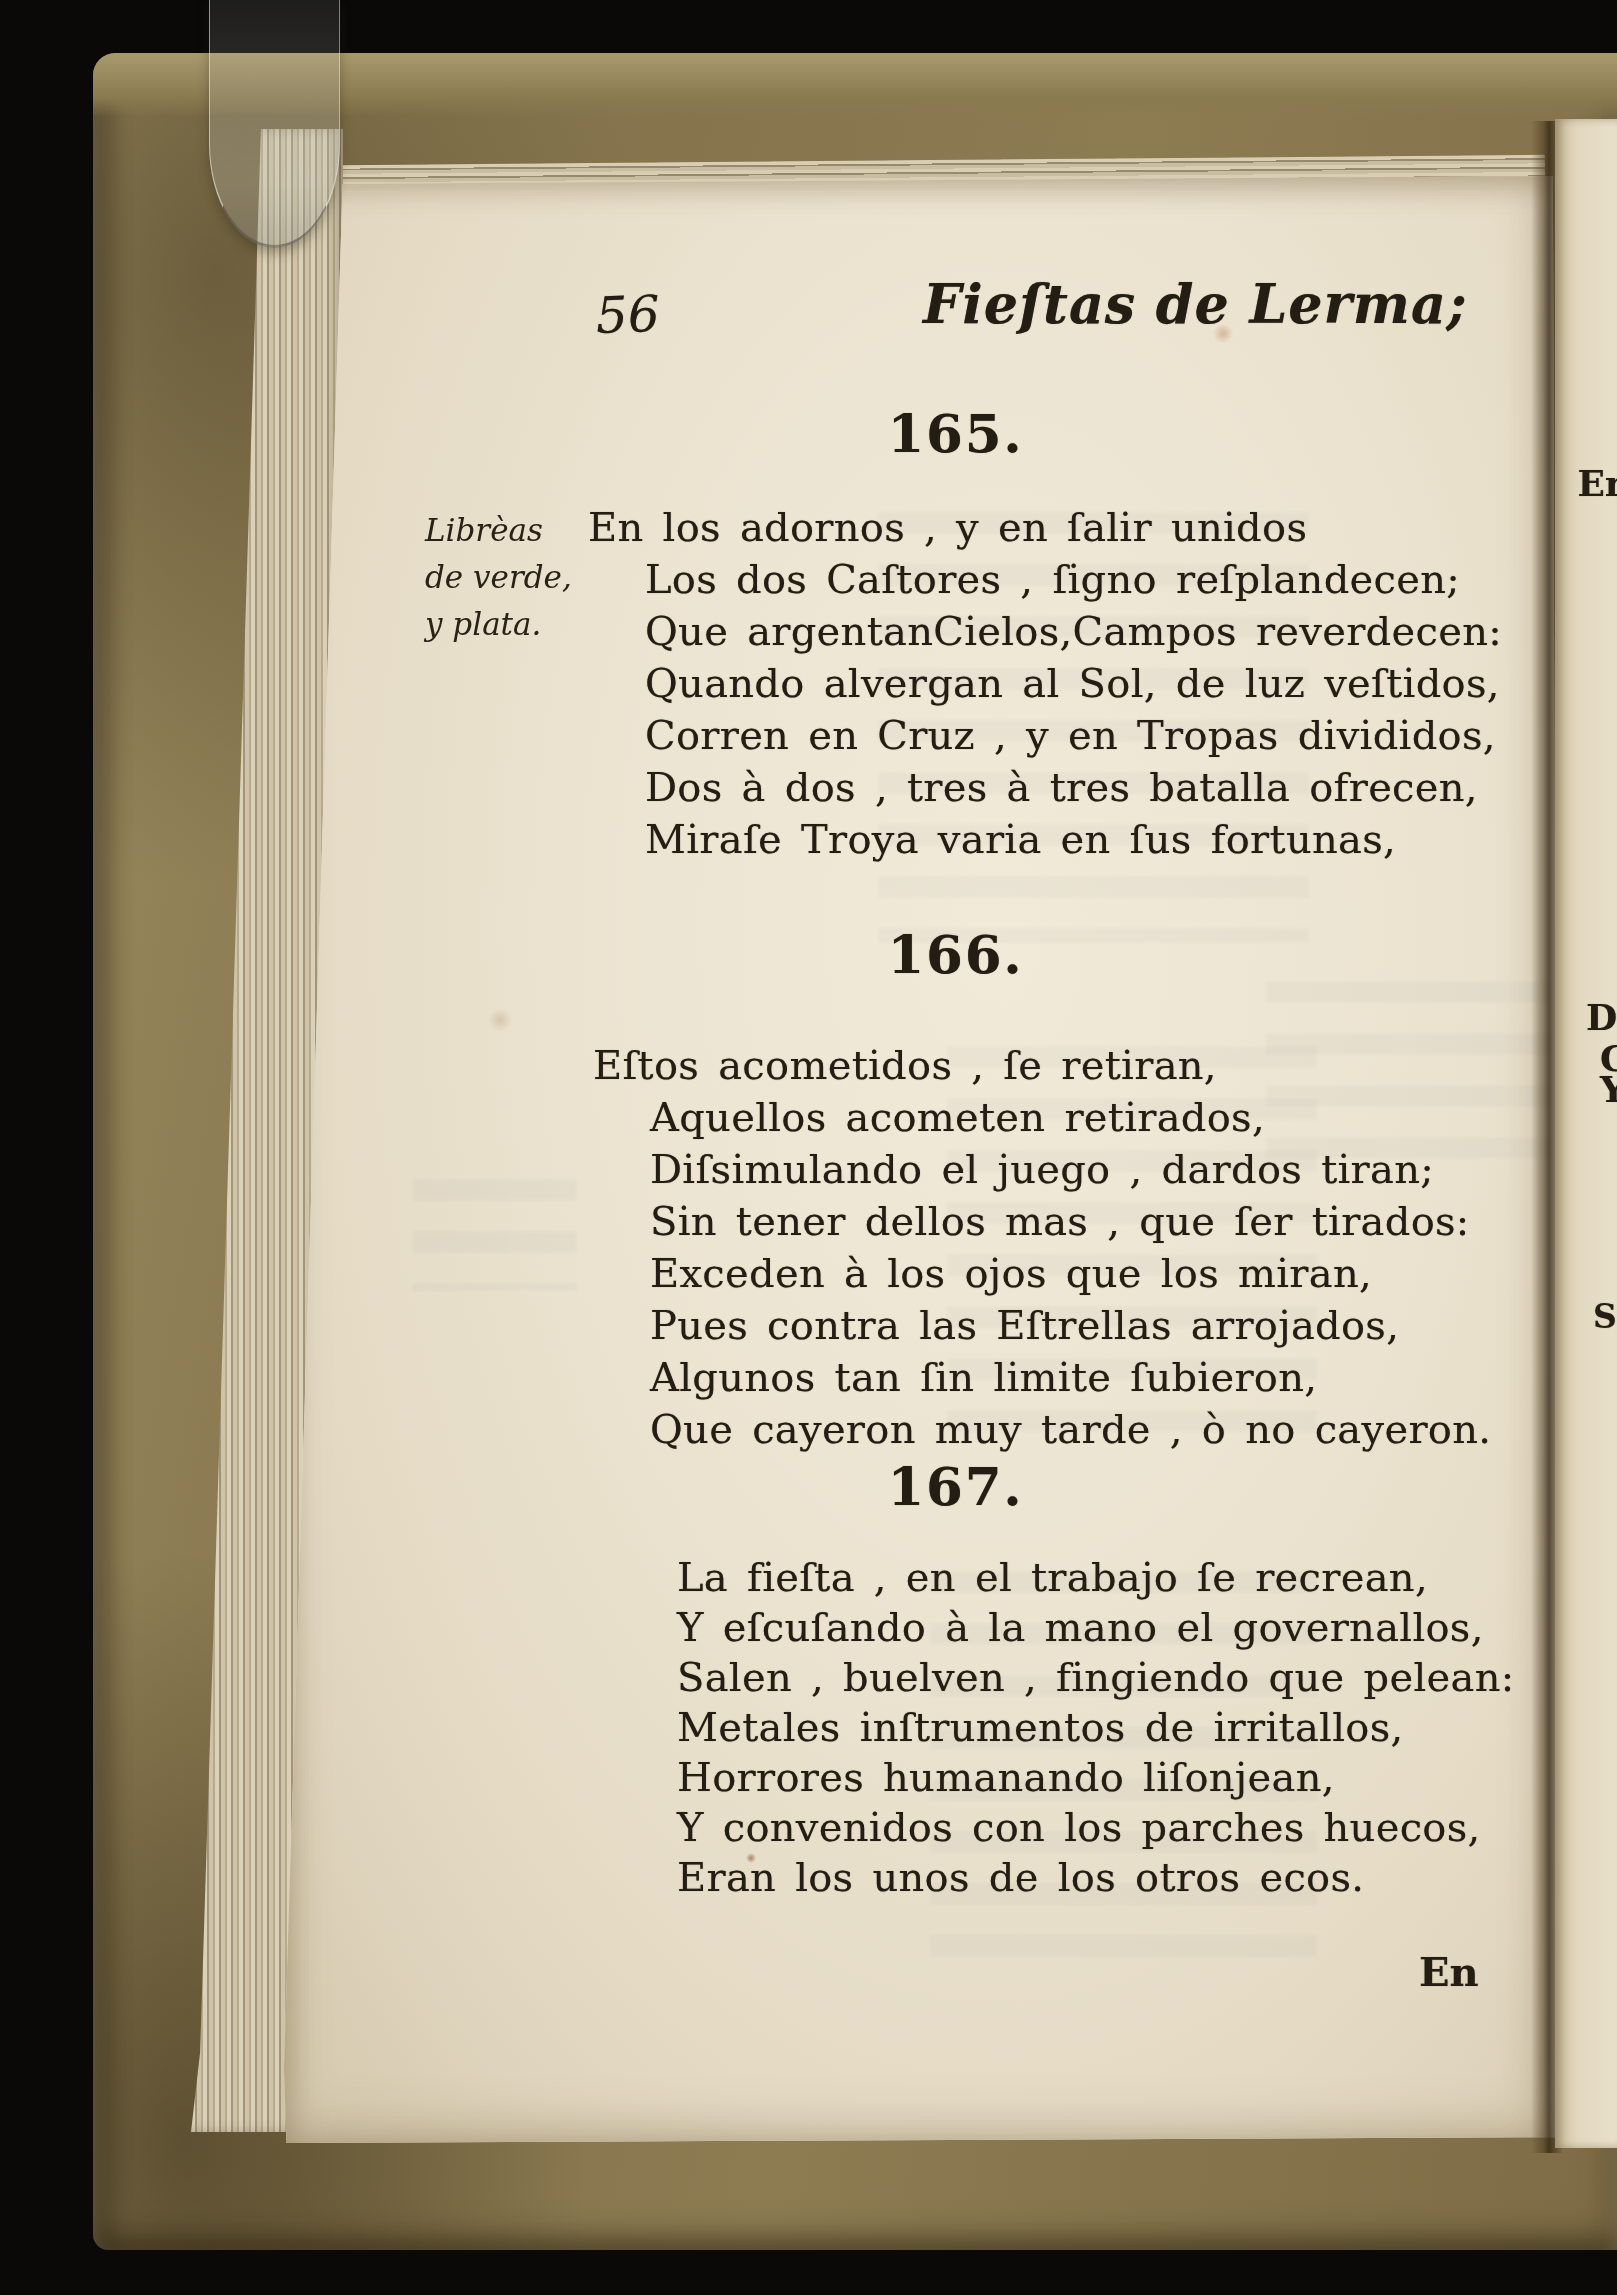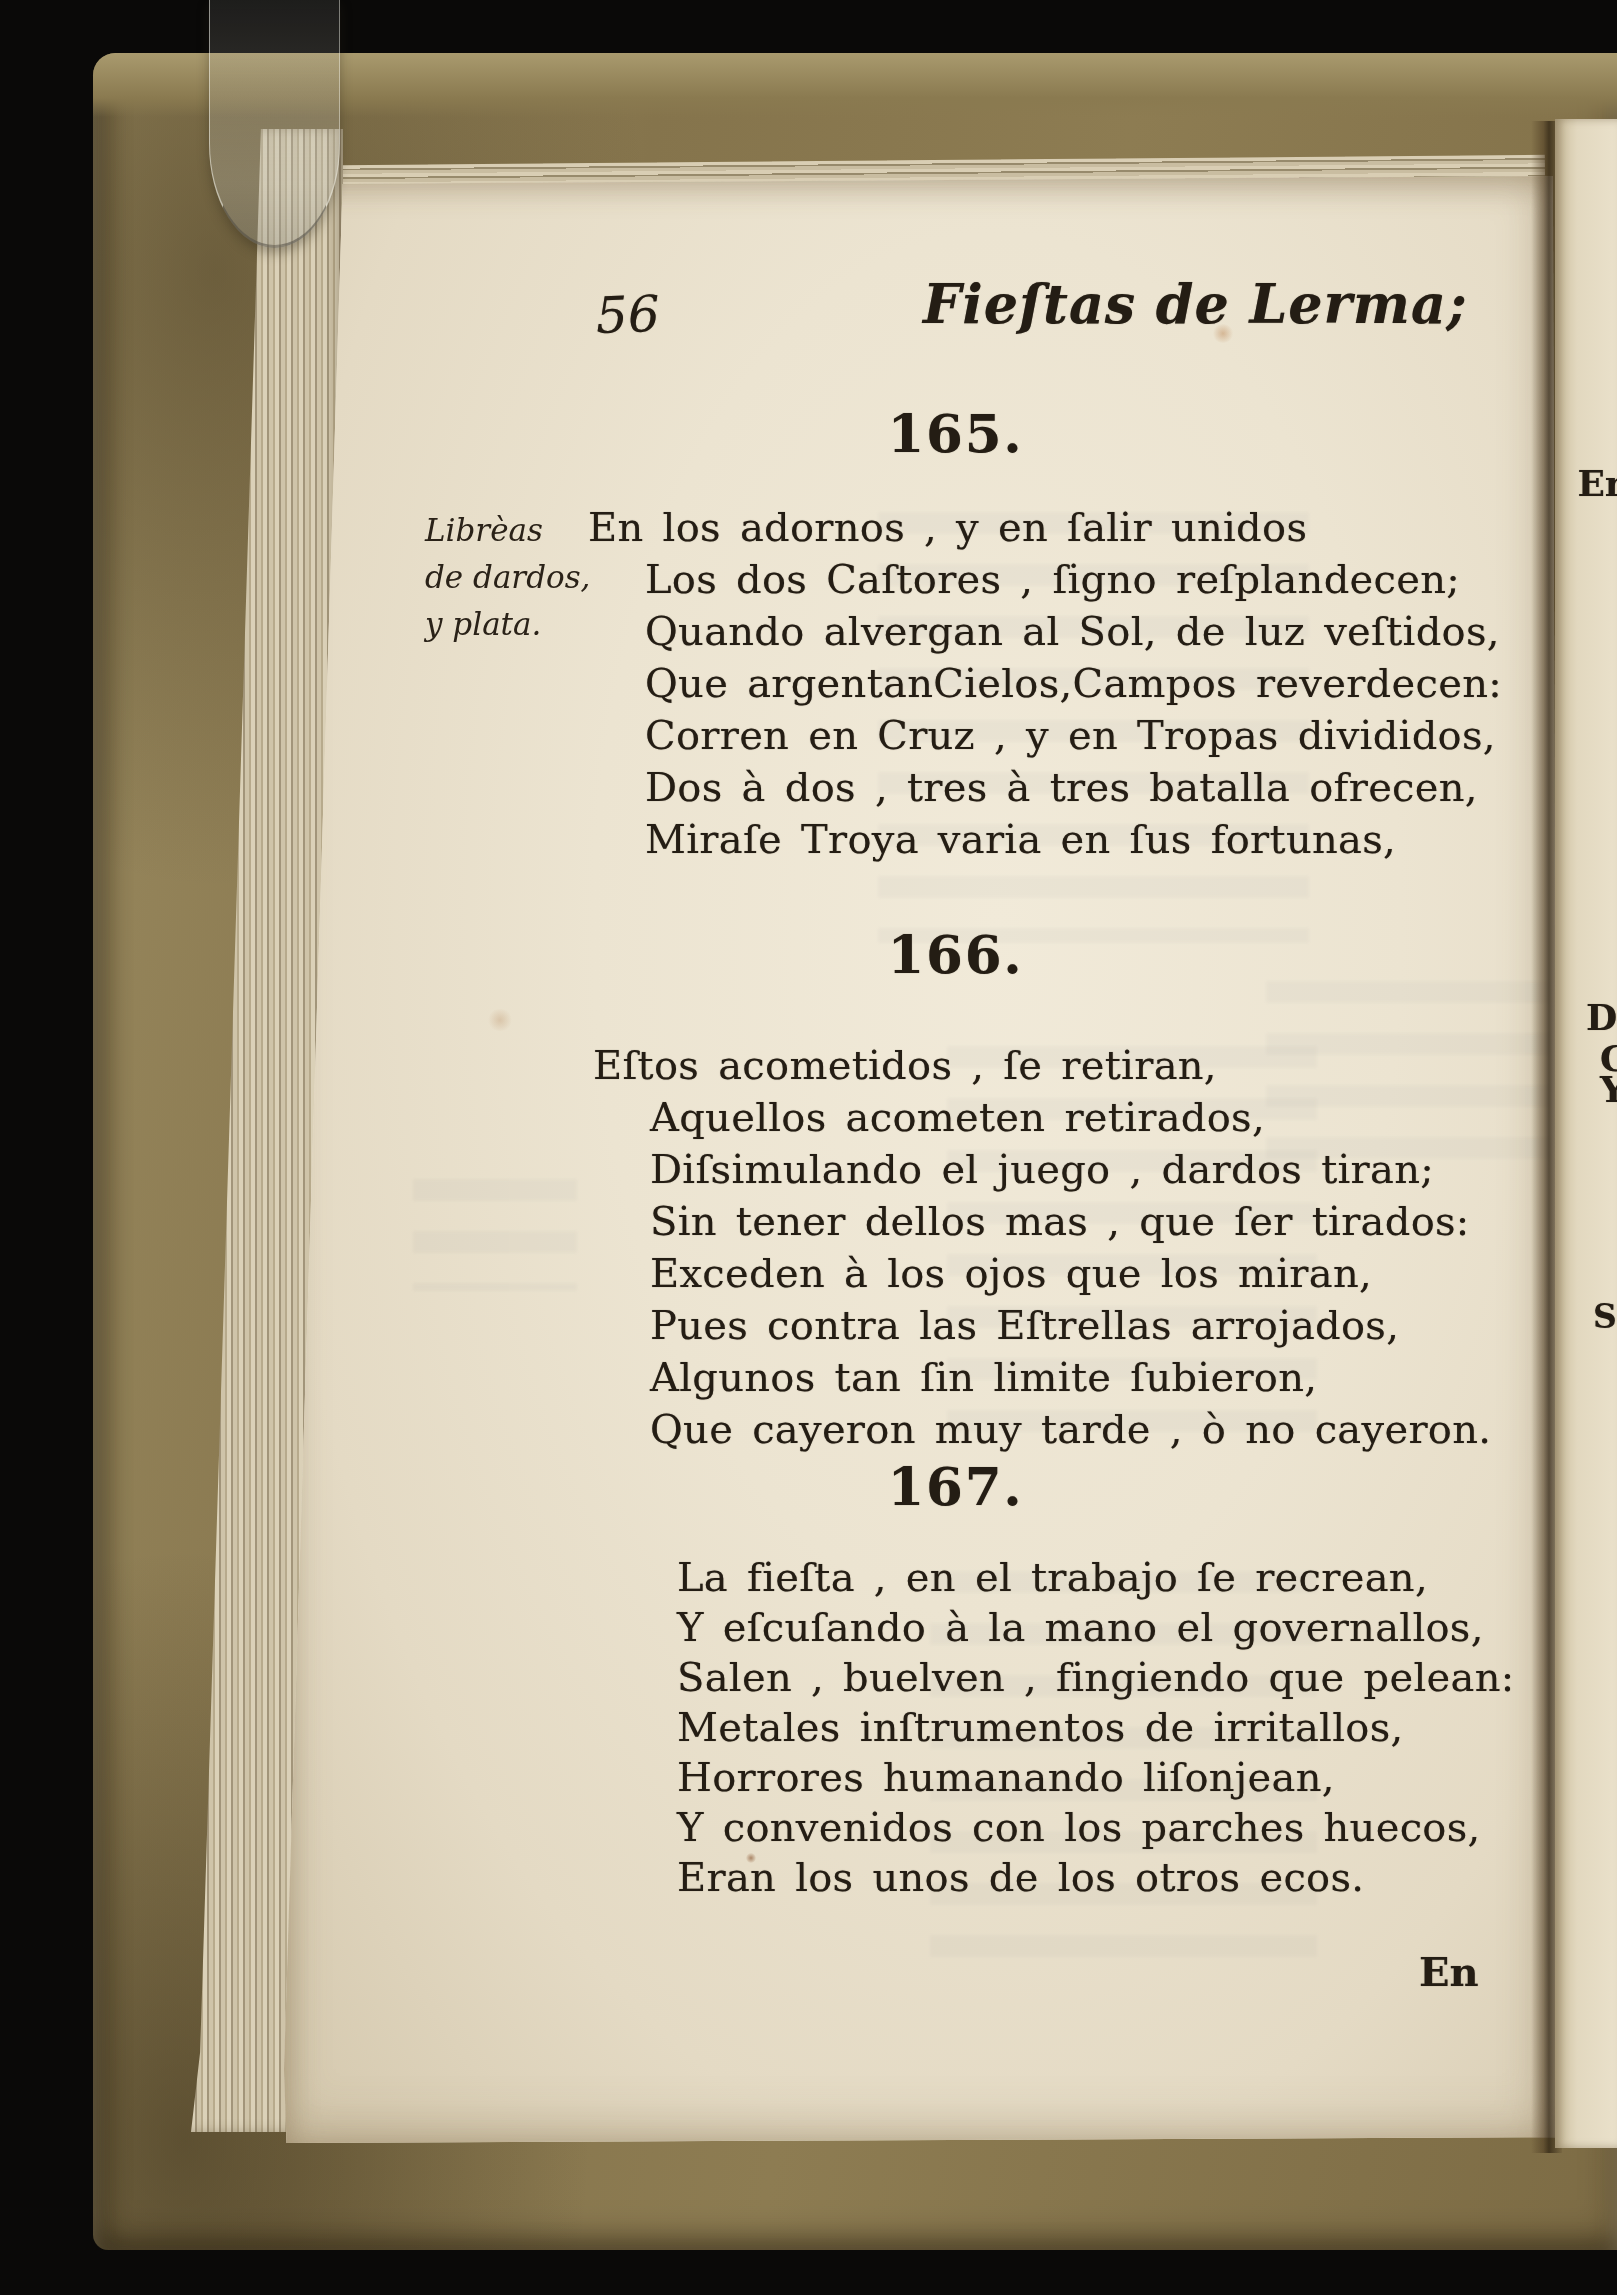--- a/index.html
+++ b/index.html
@@ -87,28 +87,28 @@
     <div class="stain" style="left:928px;top:148px;width:22.4px;height:19px;background:radial-gradient(circle,rgba(170,100,40,.35),rgba(170,100,40,0) 70%);"></div>
     <div class="stain" style="left:203px;top:833px;width:26px;height:22.4px;background:radial-gradient(circle,rgba(160,100,45,.22),rgba(160,100,45,0) 70%);"></div>
     <div class="stain" style="left:462px;top:1677px;width:10.3px;height:10.3px;background:radial-gradient(circle,rgba(120,60,20,.55),rgba(120,60,20,0) 75%);"></div>
 
     <div class="ink folio" style="left:312px;top:110px;">56</div>
     <div class="ink running-title" style="left:639px;top:96px;">Fieſtas de Lerma;</div>
 
     <div class="ink stanza-no" style="left:482px;top:226px;width:379px;">165.</div>
     <div class="margin-note" style="position:absolute;left:129px;top:331px;">
       <span class="line">Librèas</span>
-      <span class="line">de dardos,</span>
+      <span class="line">de verde,</span>
       <span class="line">y plata.</span>
     </div>
     <div class="ink stanza" style="left:288px;top:325px;line-height:52px;">
       <span class="line">En los adornos , y en ſalir unidos</span>
       <span class="line indent">Los dos Caſtores , ſigno reſplandecen;</span>
+      <span class="line indent">Que argentanCielos,Campos reverdecen:</span>
       <span class="line indent">Quando alvergan al Sol, de luz veſtidos,</span>
-      <span class="line indent">Que argentanCielos,Campos reverdecen:</span>
       <span class="line indent">Corren en Cruz , y en Tropas divididos,</span>
       <span class="line indent">Dos à dos , tres à tres batalla ofrecen,</span>
       <span class="line indent">Miraſe Troya varia en ſus fortunas,</span>
     </div>
 
     <div class="ink stanza-no" style="left:482px;top:747px;width:379px;">166.</div>
     <div class="ink stanza" style="left:293px;top:863px;line-height:52px;">
       <span class="line">Eſtos acometidos , ſe retiran,</span>
       <span class="line indent">Aquellos acometen retirados,</span>
       <span class="line indent">Diſsimulando el juego , dardos tiran;</span>

